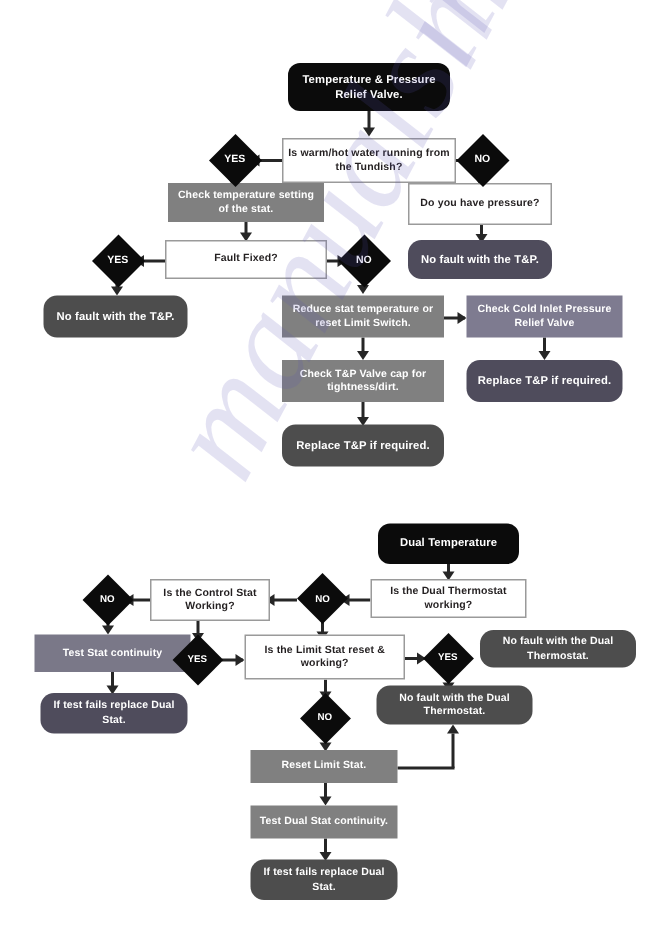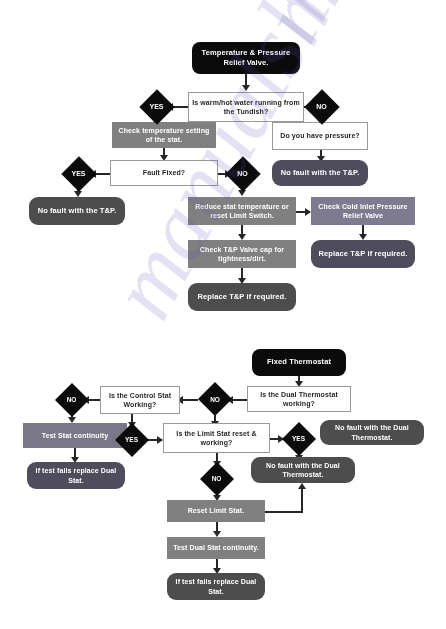--- a/index.html
+++ b/index.html
@@ -275,21 +275,21 @@
 
   <div class="node n-result-tint" style="left:311px; top:240px; width:104px; height:28px; font-size:7.5px;">
     <span>Replace T&amp;P if required.</span>
   </div>
 
   <div class="node n-result" style="left:188px; top:283px; width:108px; height:28px; font-size:7.5px;">
     <span>Replace T&amp;P if required.</span>
   </div>
 
   <div class="node n-terminal" style="left:252px; top:349px; width:94px; height:27px; font-size:7.5px;">
-    <span>Fixed Thermostat</span>
+    <span>Dual Temperature</span>
   </div>
 
   <div class="conn conn-v" style="left:298px; top:376px; height:7px;"></div>
   <div class="arrow arrow-down" style="left:295px; top:381px;"></div>
 
   <div class="node n-question" style="left:247px; top:386px; width:104px; height:26px; font-size:7px;">
     <span>Is the Dual Thermostat working?</span>
   </div>
 
   <div class="conn conn-h" style="left:232px; top:399px; width:15px;"></div>

